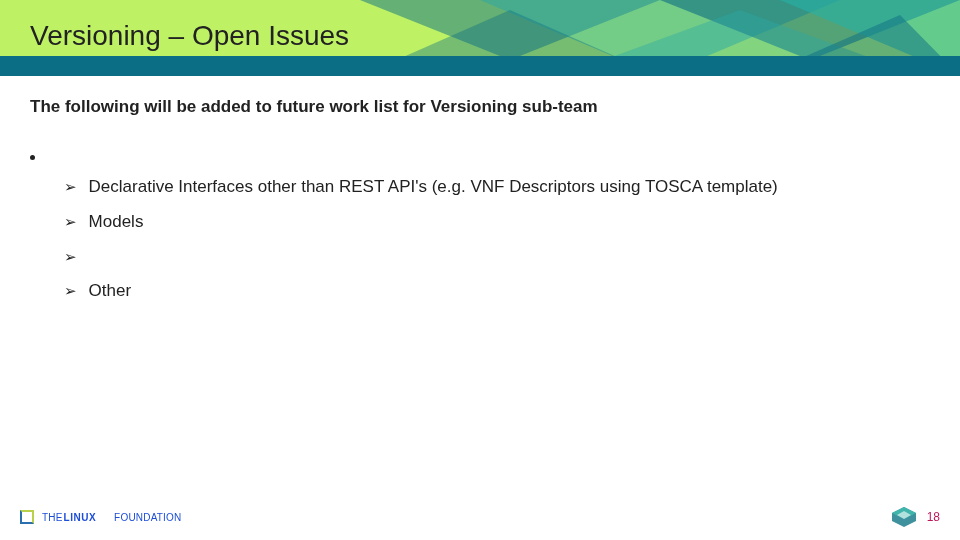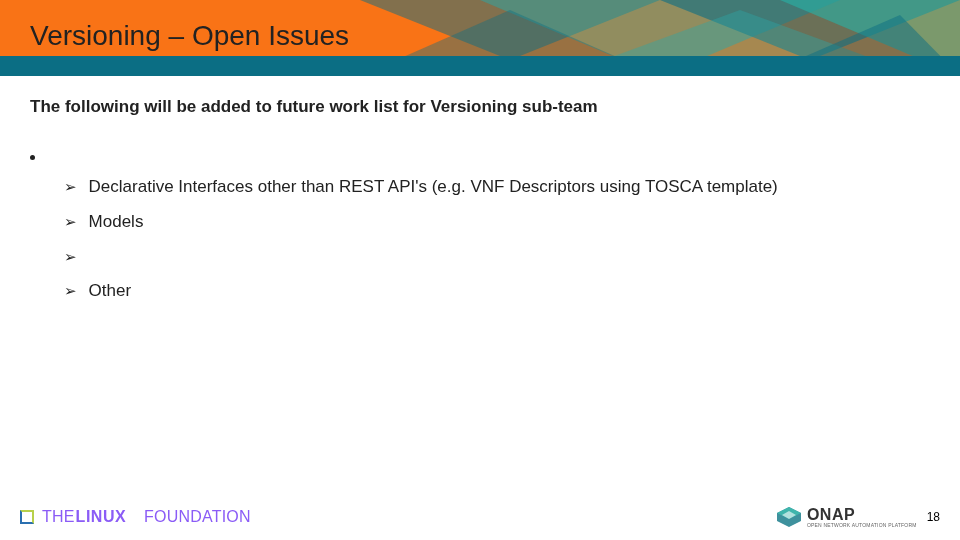--- a/index.html
+++ b/index.html
@@ -9,21 +9,21 @@
     height: 540px;
     font-family: Arial, Helvetica, sans-serif;
     color: #222;
     background: #fff;
     overflow: hidden;
     position: relative;
   }
   .header {
     position: relative;
     height: 76px;
-    background: #f97316;
+    background: #bef264;
     overflow: hidden;
   }
   .header-pattern {
     position: absolute;
     right: 0;
     top: 0;
     width: 600px;
     height: 76px;
   }
   .title {
@@ -92,22 +92,22 @@
     height: 40px;
     display: flex;
     align-items: center;
     justify-content: space-between;
     padding: 0 20px 6px 20px;
     box-sizing: border-box;
   }
   .lf-logo {
     display: flex;
     align-items: center;
-    color: #8b5cf6;
-    font-size: 16px;
+    color: #1d4ed8;
+    font-size: 10px;
     letter-spacing: 0.2px;
   }
   .lf-mark {
     width: 14px;
     height: 14px;
     border: 2px solid #2a6fb0;
     border-top-color: #b8d04a;
     border-right-color: #b8d04a;
     margin-right: 8px;
     box-sizing: border-box;
@@ -137,21 +137,21 @@
     color: #333;
     letter-spacing: 0.5px;
   }
   .onap-sub {
     font-size: 5px;
     color: #666;
     letter-spacing: 0.2px;
   }
   .page-num {
     font-size: 12px;
-    color: #000000;
+    color: #be185d;
   }
 </style>
 </head>
 <body>
 
 <div class="header">
   <svg class="header-pattern" viewBox="0 0 600 76" preserveAspectRatio="none">
     <polygon points="0,0 150,60 300,0" fill="#0b6e84" opacity="0.5"></polygon>
     <polygon points="120,0 300,76 480,0" fill="#2aa8a8" opacity="0.5"></polygon>
     <polygon points="300,0 450,60 600,0" fill="#0b6e84" opacity="0.6"></polygon>
@@ -200,20 +200,16 @@
   </div>
   <div class="right-footer">
     <div class="onap-logo">
       <span class="onap-mark">
         <svg width="26" height="22" viewBox="0 0 26 22">
           <polygon points="13,1 25,7 25,15 13,21 1,15 1,7" fill="#1c7e8c" opacity="0.85"></polygon>
           <polygon points="13,1 25,7 13,13 1,7" fill="#3fb9ae" opacity="0.9"></polygon>
           <polygon points="13,5 20,9 13,13 6,9" fill="#fff" opacity="0.6"></polygon>
         </svg>
       </span>
-      <span class="onap-text">
-        <span class="onap-main">ONAP</span>
-        <span class="onap-sub">OPEN NETWORK AUTOMATION PLATFORM</span>
-      </span>
     </div>
     <span class="page-num">18</span>
   </div>
 </div>
 
 </body></html>

